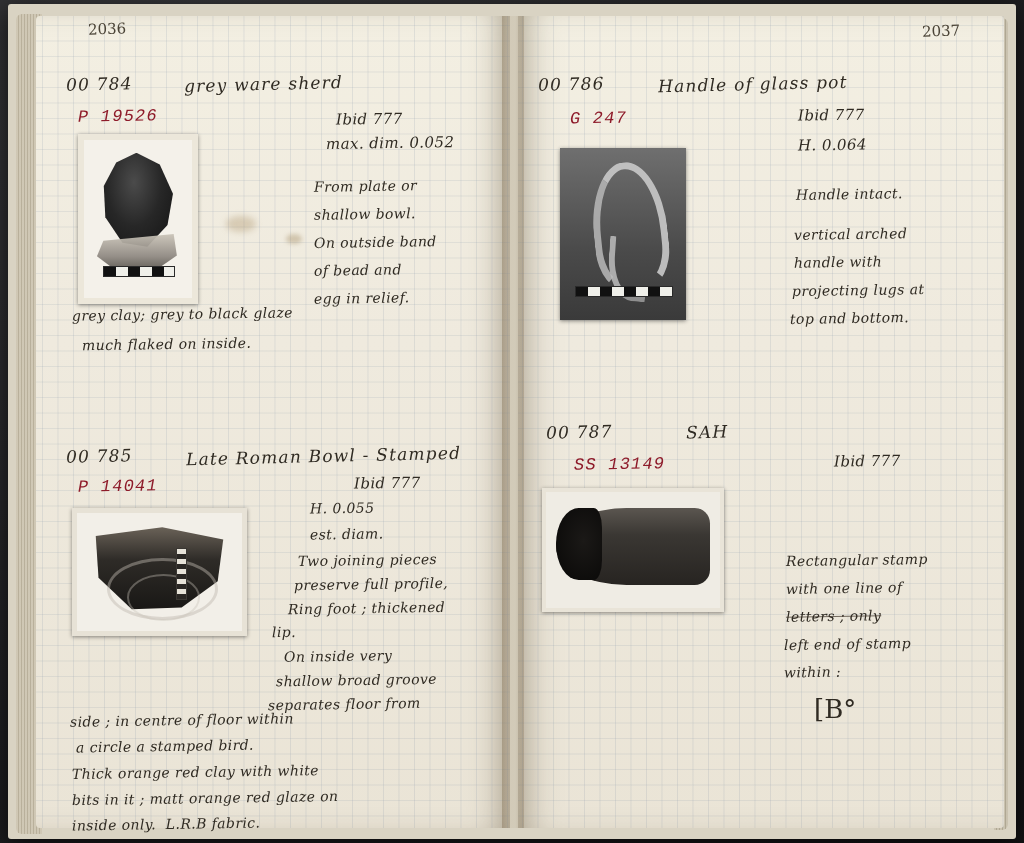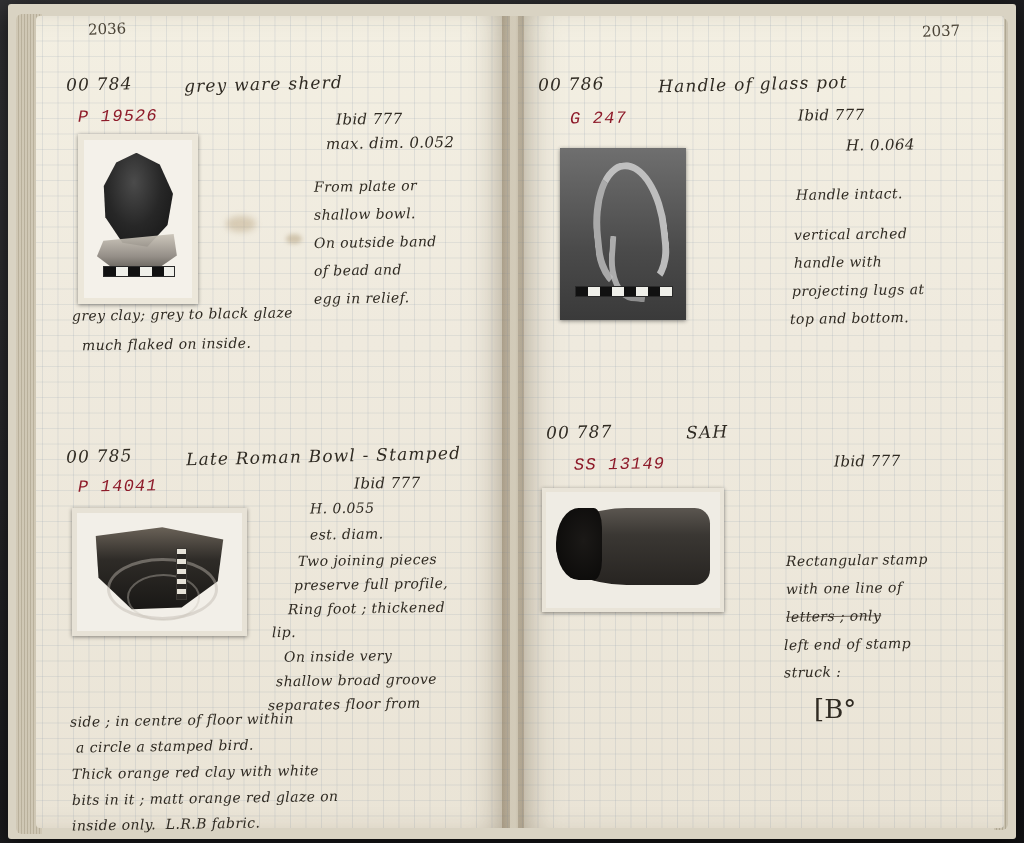--- a/index.html
+++ b/index.html
@@ -375,21 +375,21 @@
 
     <div class="page right">
       <div class="grid"></div>
 
       <div class="pageno" style="right:44px;top:6px;">2037</div>
 
       <div class="hw big tilt1" style="left:20px;top:56px;">00 786</div>
       <div class="hw big tilt1" style="left:140px;top:56px;">Handle of glass pot</div>
       <div class="hw big ink-red tilt2" style="left:52px;top:90px;">G 247</div>
       <div class="hw mid tilt2" style="left:280px;top:88px;">Ibid 777</div>
-      <div class="hw mid tilt2" style="left:280px;top:118px;margin-left:48px;">H. 0.064</div>
+      <div class="hw mid tilt2" style="left:280px;top:118px;">H. 0.064</div>
 
       <div class="photo" style="left:42px;top:132px;width:126px;height:172px;">
         <div class="mount" style="background:#3f3f3f;"></div>
         <div class="img" style="left:0;top:0;right:0;bottom:0;background:linear-gradient(to bottom,#6f6f6f 0%,#4a4a4a 60%,#3a3a3a 100%);">
           <div class="glasshandle"></div>
           <div class="glasshandle2"></div>
           <div class="scalebar" style="left:12%;top:80%;width:76%;"></div>
         </div>
       </div>
 
@@ -409,20 +409,20 @@
         <div class="img" style="left:4px;top:4px;right:4px;bottom:4px;background:#efece4;">
           <div class="sah"></div>
           <div class="sah-dark"></div>
         </div>
       </div>
 
       <div class="hw small tilt2" style="left:268px;top:534px;">Rectangular stamp</div>
       <div class="hw small tilt2" style="left:268px;top:562px;">with one line of</div>
       <div class="hw small tilt2" style="left:268px;top:590px;text-decoration:line-through;text-decoration-color:rgba(60,50,40,.7);">letters ; only</div>
       <div class="hw small tilt2" style="left:266px;top:618px;">left end of stamp</div>
-      <div class="hw small tilt2" style="left:266px;top:646px;">struck :</div>
+      <div class="hw small tilt2" style="left:266px;top:646px;">within :</div>
 
       <div class="bracket-glyph" style="left:296px;top:678px;">[B°</div>
     </div>
 
     <div class="gutter"></div>
   </div>
 </div>
 
 </body></html>

